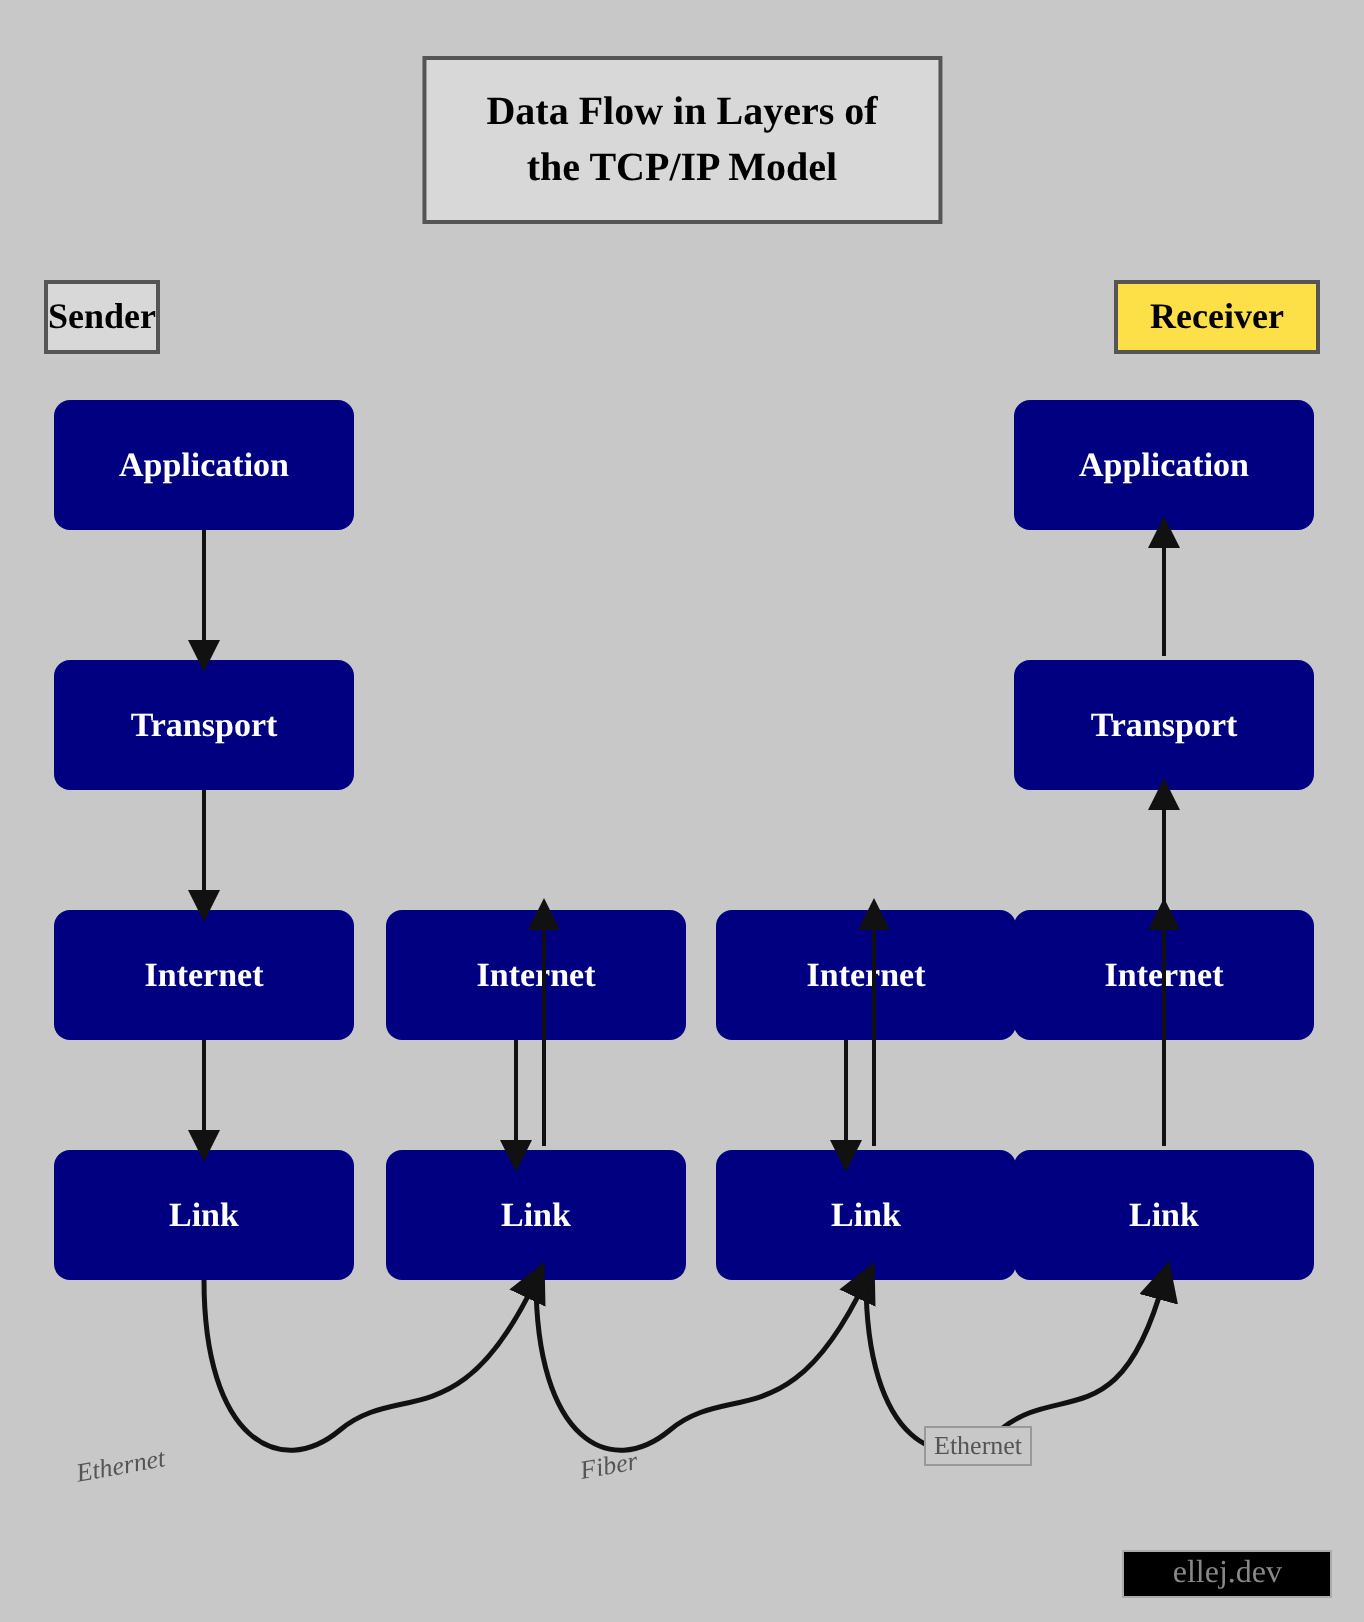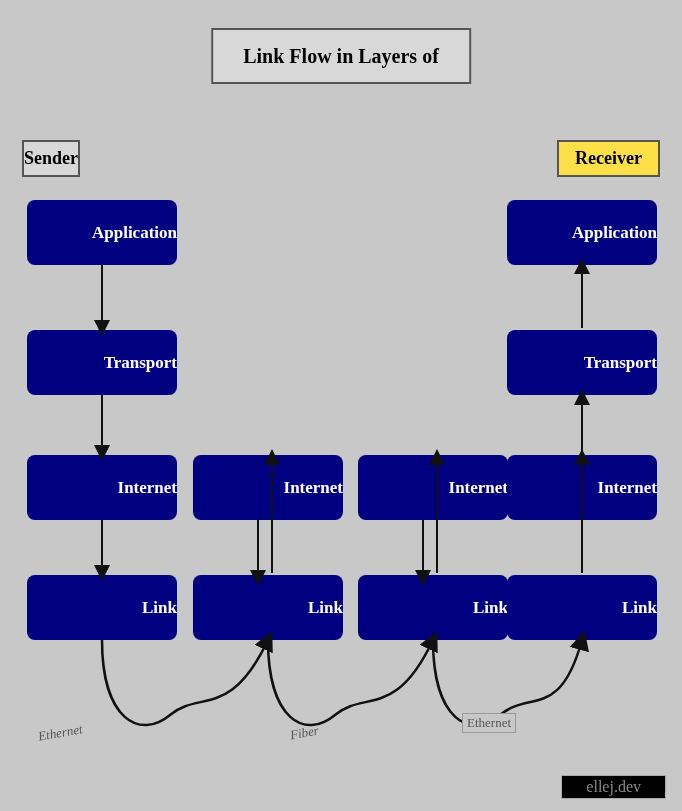--- a/index.html
+++ b/index.html
@@ -52,21 +52,21 @@
 
     .layer-block {
       position: absolute;
       background: #000080;
       color: white;
       font-size: 17px;
       font-weight: bold;
       border-radius: 8px;
       display: flex;
       align-items: center;
-      justify-content: flex-end;
+      justify-content: center;
       text-align: center;
     }
 
     
     .arrows-svg {
       position: absolute;
       top: 0;
       left: 0;
       width: 682px;
       height: 811px;
@@ -112,21 +112,22 @@
       color: #555;
       background: #c8c8c8;
       padding: 1px 4px;
       border: 1px solid #999;
     }
   </style>
 </head>
 <body>
 
 <div class="title-box">
-  <span>Link Flow in Layers of</span><br>
+  <span>Data Flow in Layers of</span><br>
+  <span>the TCP/IP Model</span>
 </div>
 
 <div class="sender-box">
   <span>Sender</span>
 </div>
 
 <div class="receiver-box">
   <span>Receiver</span>
 </div>
 

